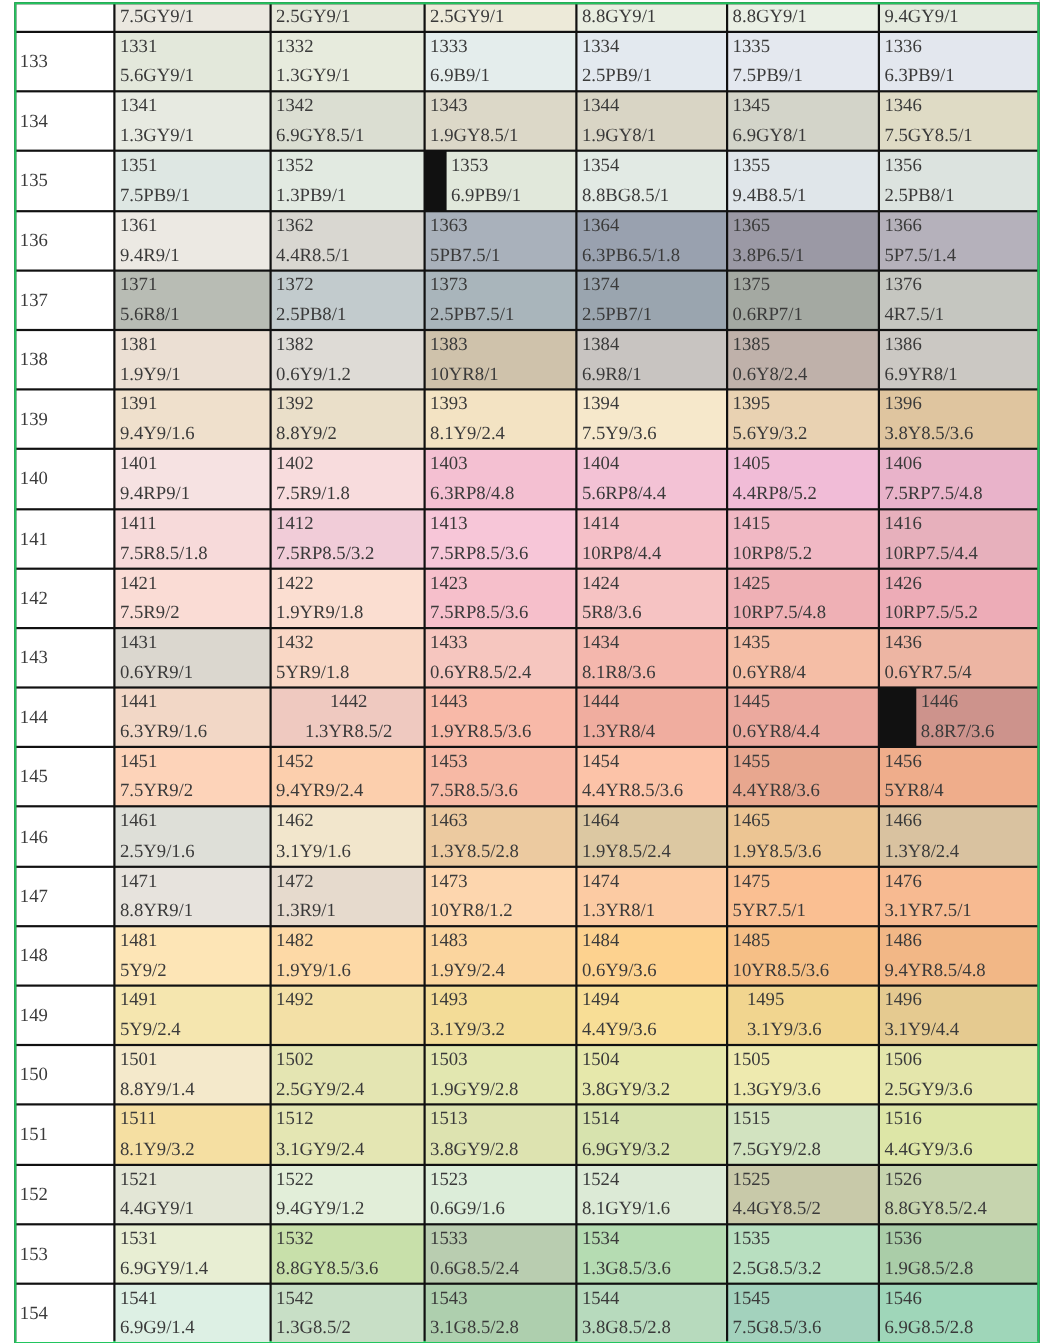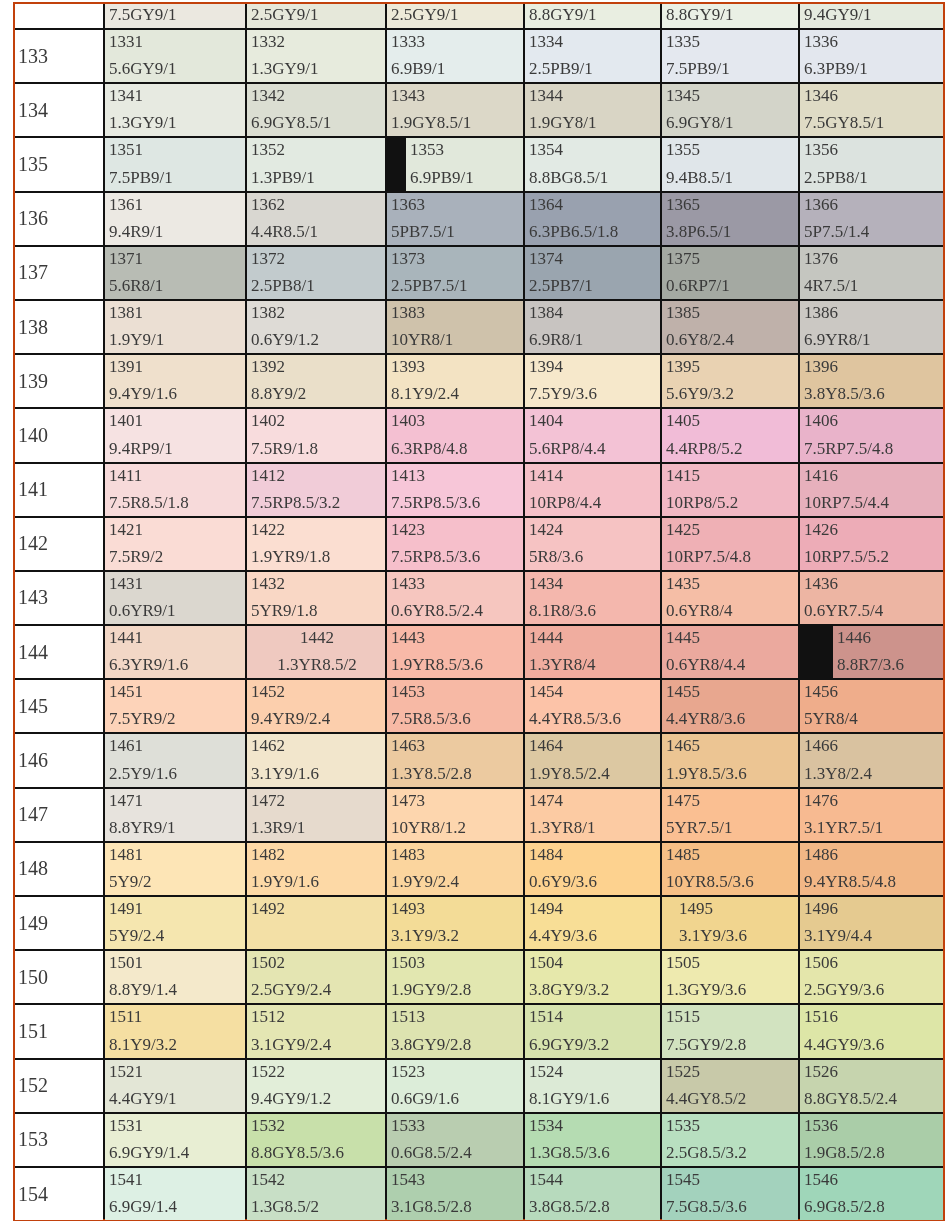--- a/index.html
+++ b/index.html
@@ -3,27 +3,27 @@
 <meta charset="utf-8">
 <style>
   html,body{margin:0;padding:0;background:#ffffff;}
   body{width:945px;height:1221px;overflow:hidden;position:relative;
        font-family:"Liberation Serif","DejaVu Serif",serif;}
   .munsell-table{
     position:absolute;left:13px;top:2px;width:928px;height:1215px;
     display:grid;
     grid-template-columns:88px 140px 138px 136px 135px 136px 1fr;
     grid-template-rows:24px repeat(22,52.2px);
-    gap:2px;background:#111111;border:2px solid #c2410c;
+    gap:2px;background:#111111;border:2px solid #22c55e;
   }
   .cell{overflow:hidden;display:flex;flex-direction:column;justify-content:space-between;
         padding:2px 2px 4px 4px;font-size:17px;line-height:19px;color:#3a3a3a;}
   .cell .num,.cell .code{white-space:nowrap;}
   .rowlabel{background:#ffffff;display:flex;align-items:center;justify-content:flex-start;
-            padding-left:3px;font-size:20px;color:#3a3a3a;overflow:hidden;}
+            padding-left:3px;font-size:17px;color:#3a3a3a;overflow:hidden;}
 </style>
 </head>
 <body>
 
 <div class="munsell-table" id="table-root">
     <div class="rowlabel"></div>
     <div class="cell partialcell" style="background: rgb(235, 232, 224); justify-content: flex-start; padding-top: 1px;">
       <span class="code">7.5GY9/1</span>
     </div>
     <div class="cell partialcell" style="background: rgb(230, 232, 218); justify-content: flex-start; padding-top: 1px;">

